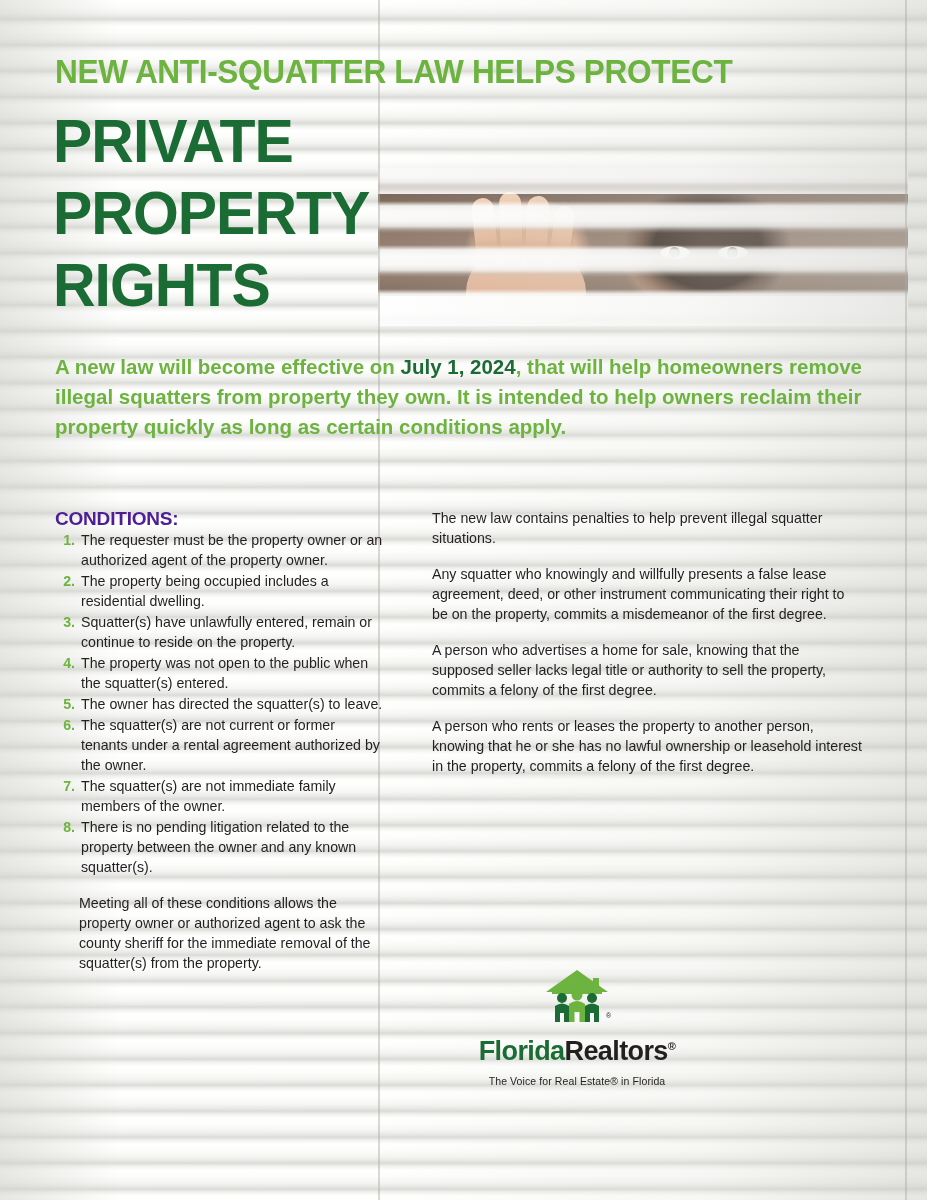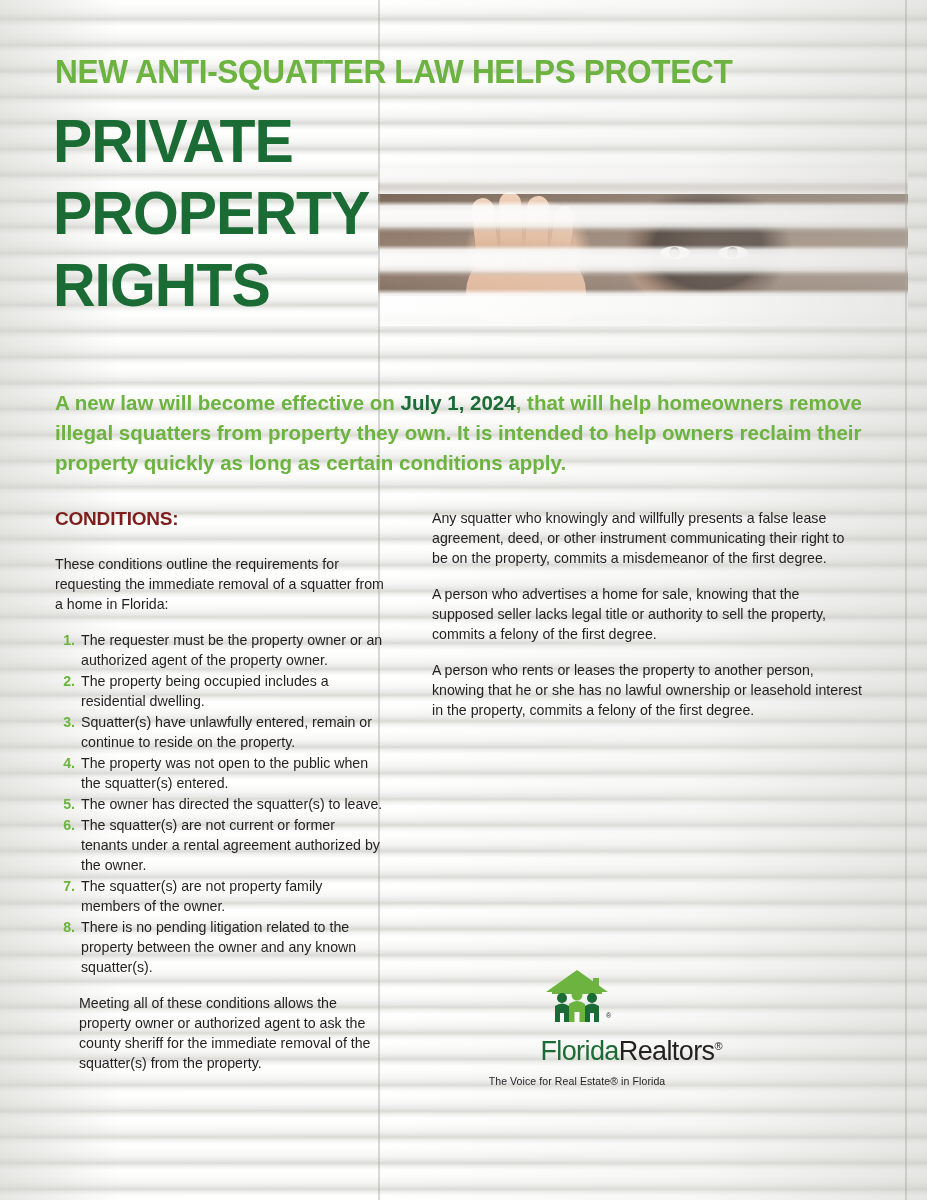--- a/index.html
+++ b/index.html
@@ -177,21 +177,21 @@
     transform-origin: left center;
     white-space: nowrap;
   }
   .hb1 { top: 110px; }
   .hb2 { top: 182px; }
   .hb3 { top: 254px; }
 
   .intro {
     position: absolute;
     left: 55px;
-    top: 388px;
+    top: 352px;
     width: 830px;
     font-size: 20.5px;
     line-height: 30px;
     font-weight: bold;
     color: #6cb33f;
   }
   .intro .date {
     color: #1b6b35;
   }
 
@@ -204,22 +204,22 @@
   .col-right {
     position: absolute;
     left: 432px;
     top: 508px;
     width: 432px;
   }
 
   .sec-head {
     font-size: 19px;
     font-weight: bold;
-    color: #7f1d1d;
-    margin-bottom: 24px;
+    color: #4c1d95;
+    margin-bottom: 0;
     letter-spacing: -0.2px;
   }
   .body-text {
     font-size: 14.2px;
     line-height: 20px;
     color: #231f20;
   }
   .body-text p {
     margin: 0 0 16px 0;
   }
@@ -268,25 +268,24 @@
     text-align: center;
   }
   .logo-mark {
     width: 78px;
     height: 58px;
     margin: 0 auto 6px auto;
     position: relative;
   }
   .logo-word {
     font-size: 27px;
-    font-weight: normal;
+    font-weight: bold;
     color: #231f20;
     letter-spacing: -0.6px;
     line-height: 28px;
-    text-align: right;
   }
   .logo-word .fl { color: #1b6b35; }
   .logo-word .sup { font-size: 11px; vertical-align: super; }
   .logo-tag {
     font-size: 10.5px;
     color: #231f20;
     margin-top: 10px;
     letter-spacing: 0.1px;
   }
 </style>
@@ -324,38 +323,36 @@
 
     <div class="headline-small">NEW ANTI-SQUATTER LAW HELPS PROTECT</div>
     <div class="headline-big hb1">PRIVATE</div>
     <div class="headline-big hb2">PROPERTY</div>
     <div class="headline-big hb3">RIGHTS</div>
 
     <div class="intro"><span>A new law will become effective on </span><span class="date">July 1, 2024</span><span>, that will help homeowners remove illegal squatters from property they own. It is intended to help owners reclaim their property quickly as long as certain conditions apply.</span></div>
 
     <div class="col-left">
       <div class="sec-head">CONDITIONS:</div>
-      <div class="body-text">
-        <p class="lead">These conditions outline the requirements for requesting the immediate removal of a squatter from a home in Florida:</p>
-      </div>
       <ol class="conditions">
         <li>The requester must be the property owner or an authorized agent of the property owner.</li>
         <li>The property being occupied includes a residential dwelling.</li>
         <li>Squatter(s) have unlawfully entered, remain or continue to reside on the property.</li>
         <li>The property was not open to the public when the squatter(s) entered.</li>
         <li>The owner has directed the squatter(s) to leave.</li>
         <li>The squatter(s) are not current or former tenants under a rental agreement authorized by the owner.</li>
-        <li>The squatter(s) are not property family members of the owner.</li>
+        <li>The squatter(s) are not immediate family members of the owner.</li>
         <li>There is no pending litigation related to the property between the owner and any known squatter(s).</li>
       </ol>
       <div class="closing">Meeting all of these conditions allows the property owner or authorized agent to ask the county sheriff for the immediate removal of the squatter(s) from the property.</div>
     </div>
 
     <div class="col-right">
       <div class="body-text">
+        <p>The new law contains penalties to help prevent illegal squatter situations.</p>
         <p>Any squatter who knowingly and willfully presents a false lease agreement, deed, or other instrument communicating their right to be on the property, commits a misdemeanor of the first degree.</p>
         <p>A person who advertises a home for sale, knowing that the supposed seller lacks legal title or authority to sell the property, commits a felony of the first degree.</p>
         <p>A person who rents or leases the property to another person, knowing that he or she has no lawful ownership or leasehold interest in the property, commits a felony of the first degree.</p>
       </div>
     </div>
 
     <div class="logo">
       <div class="logo-mark">
         <svg viewBox="0 0 78 58" width="78" height="58" aria-hidden="true">
           <path d="M39 2 L70 24 L64 24 L64 26 L14 26 L14 24 L8 24 Z" fill="#6cb33f"></path>

